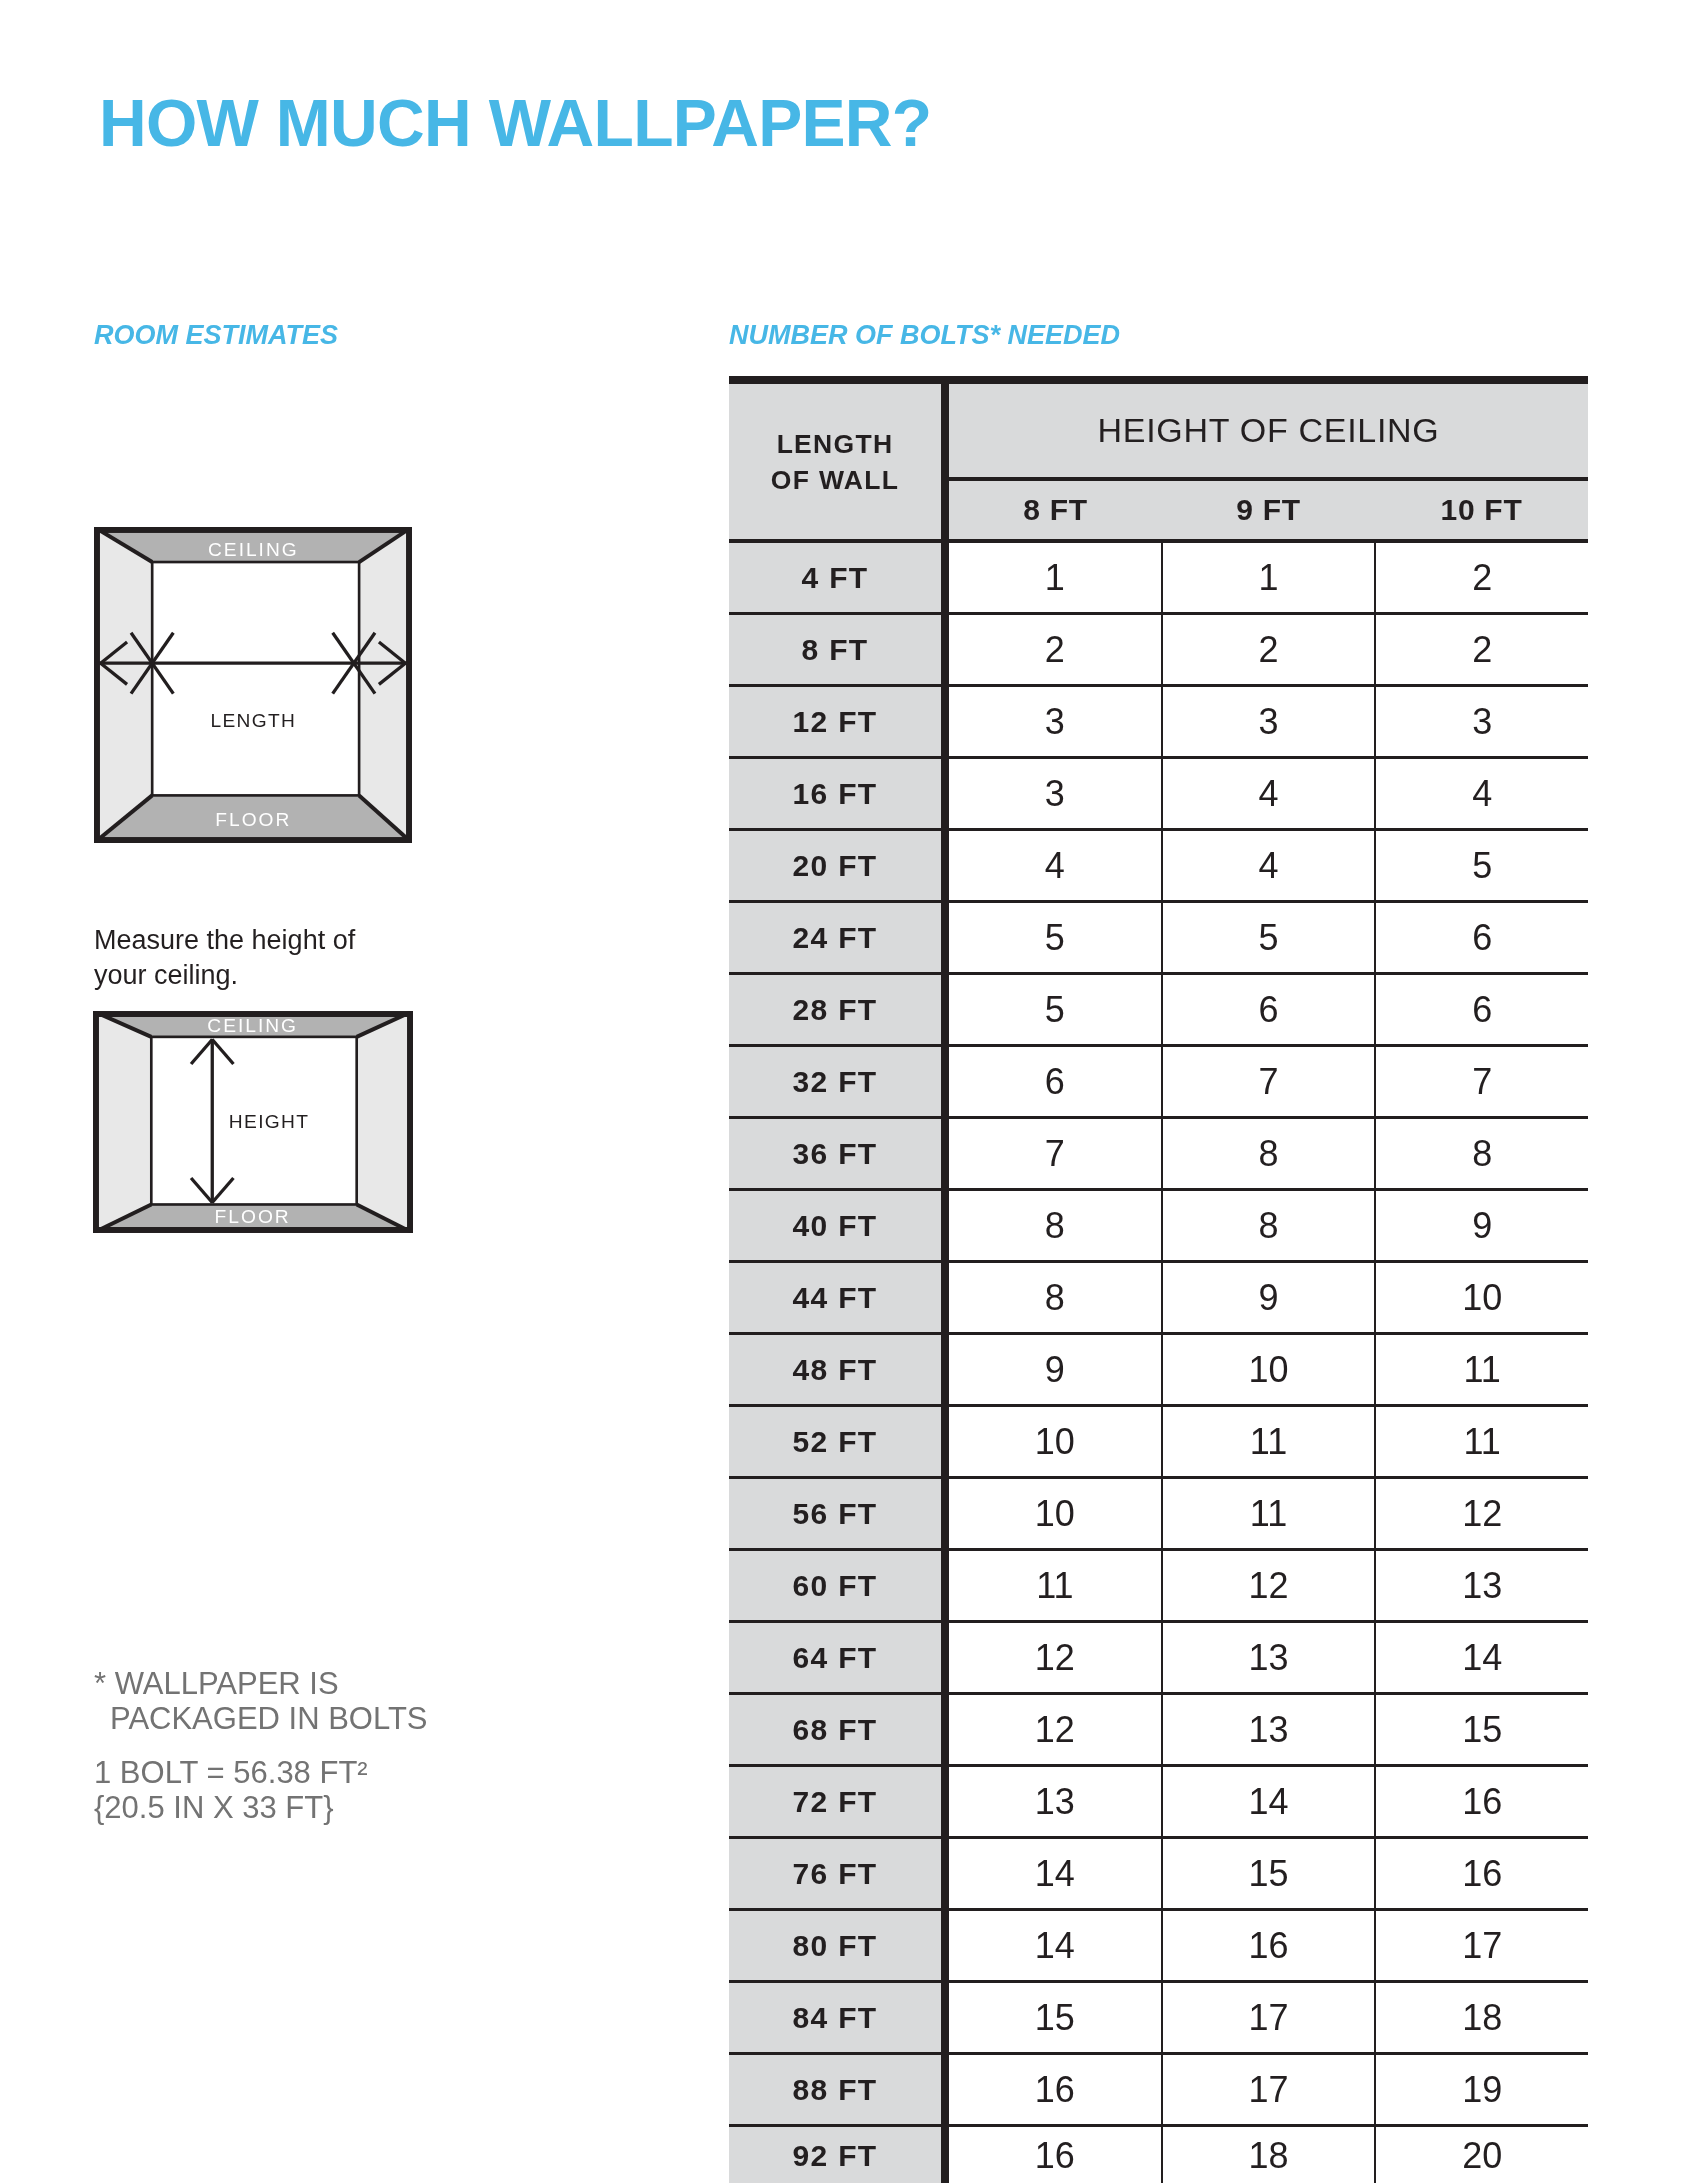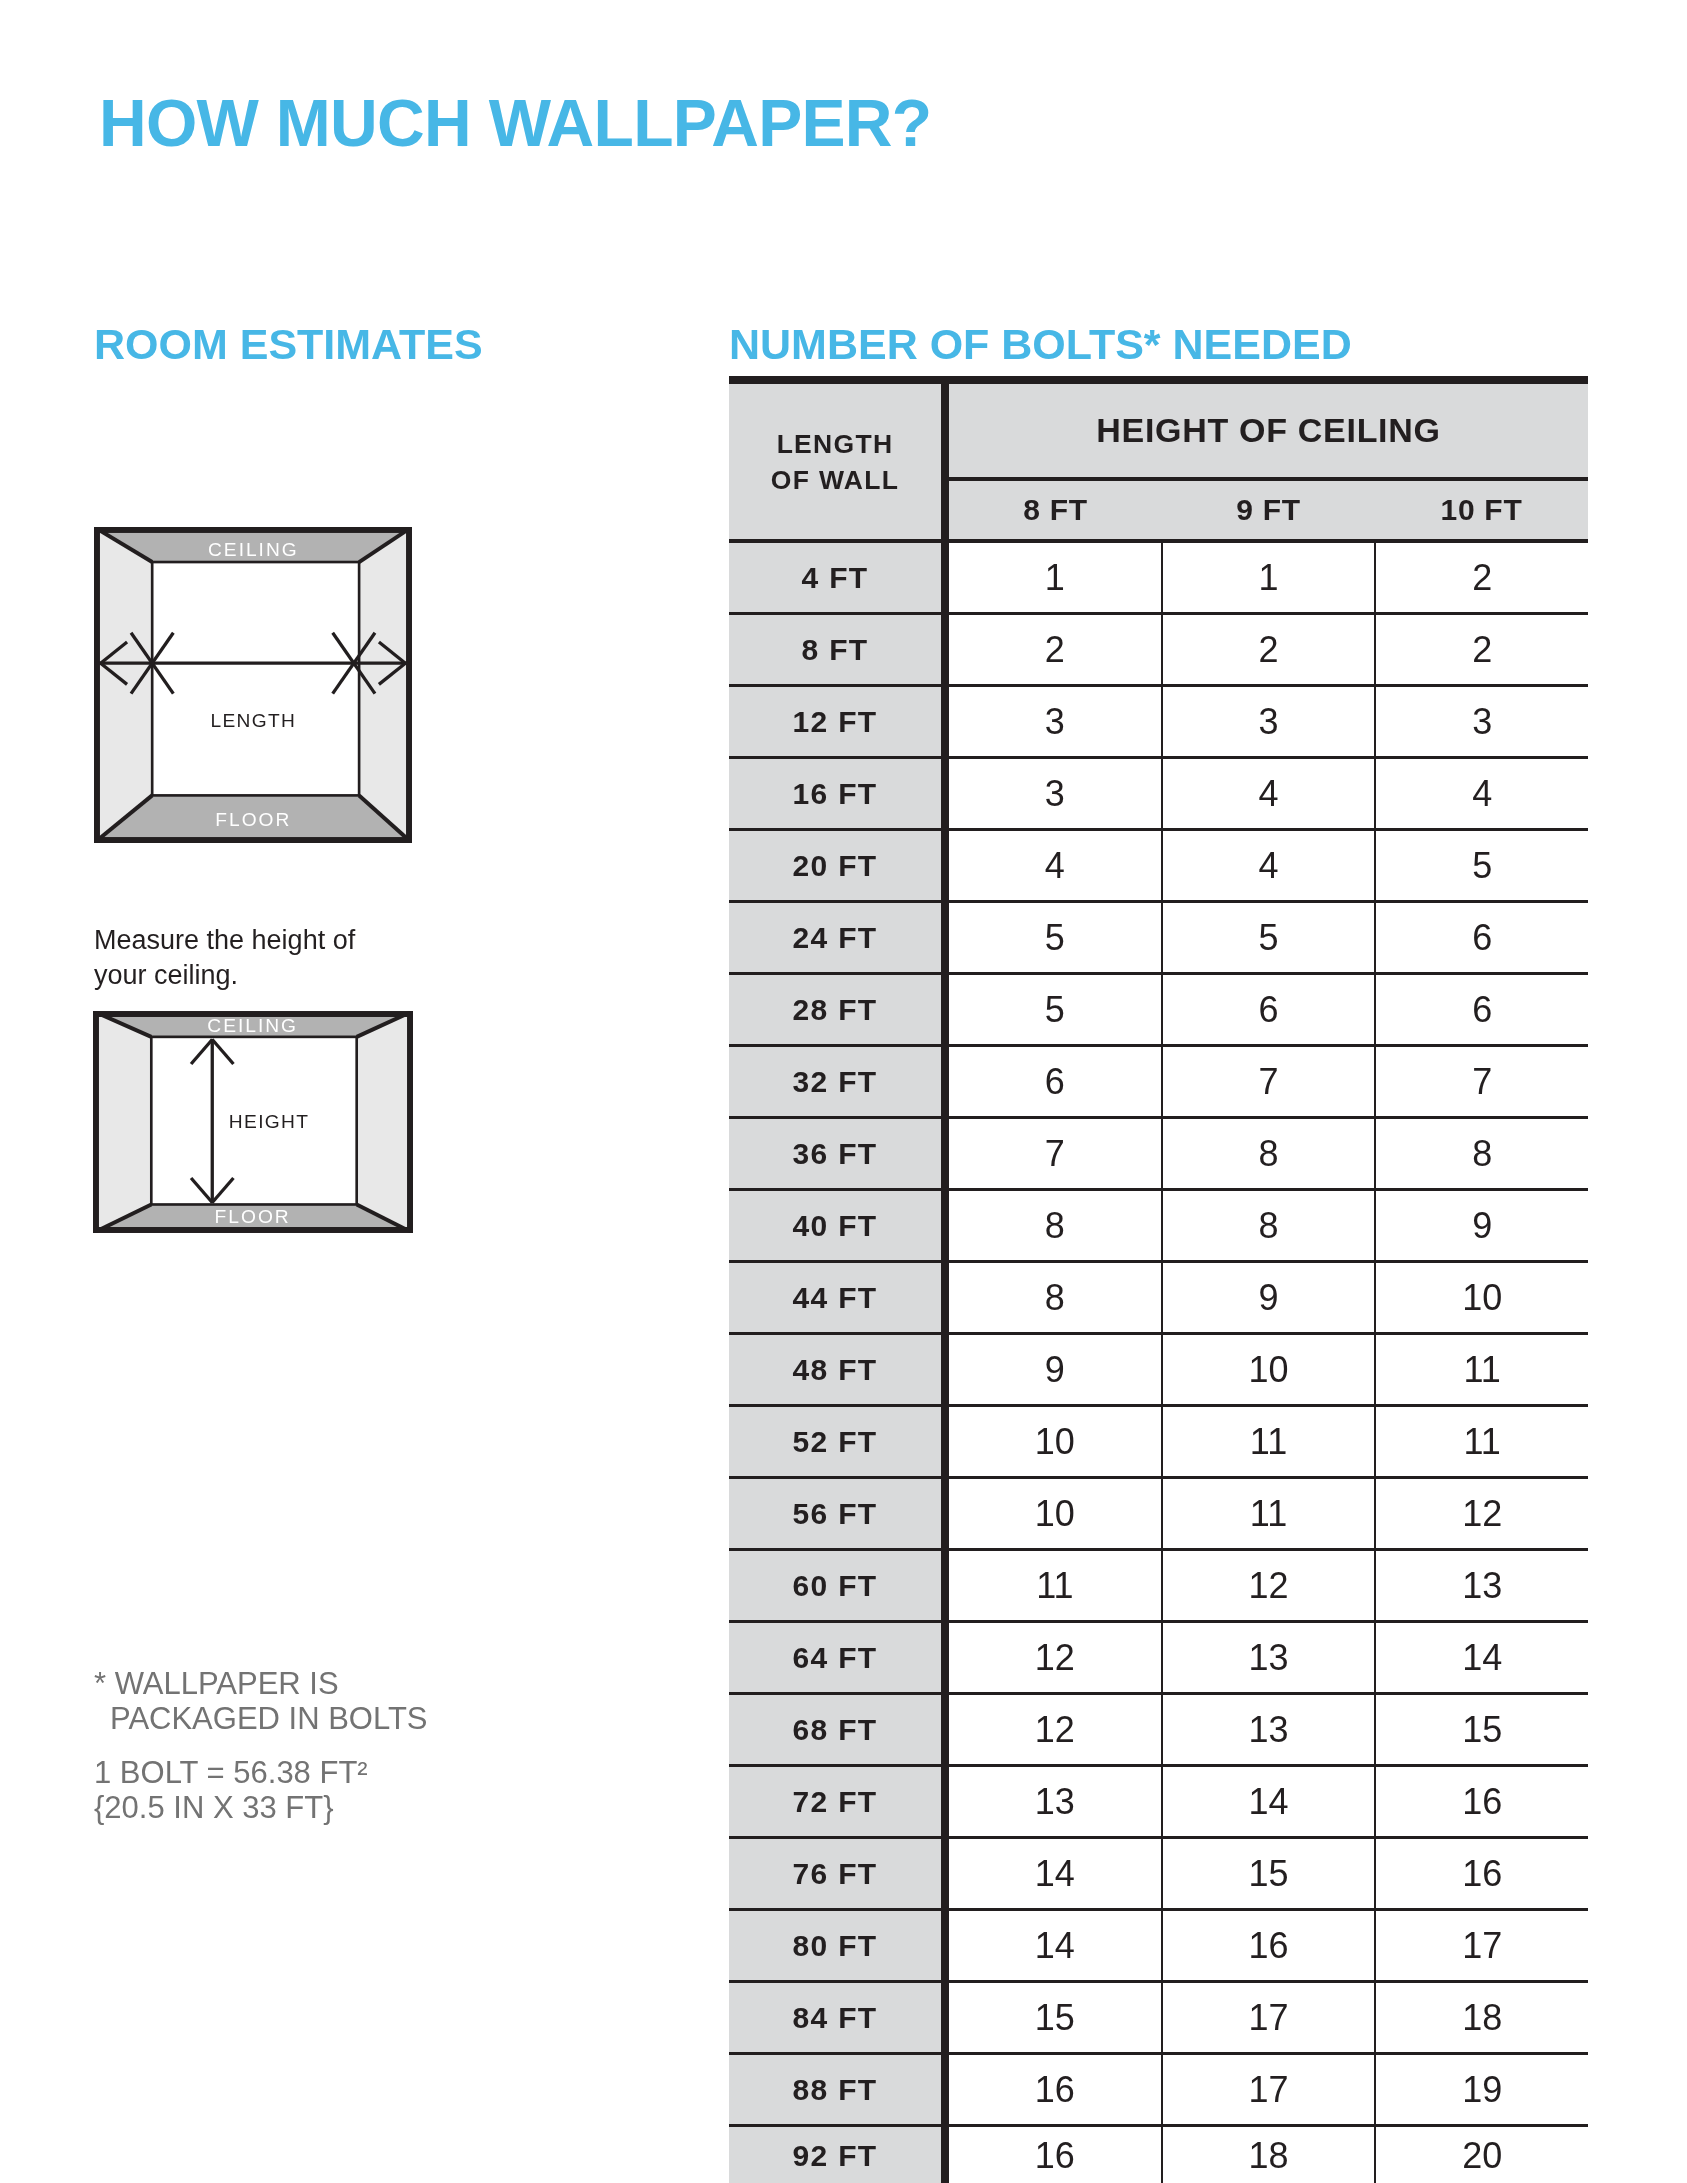--- a/index.html
+++ b/index.html
@@ -2,21 +2,21 @@
 <html style="font-size:10.6px"><head>
 <meta charset="utf-8">
 <style>
   html,body{margin:0;padding:0;background:#ffffff;}
   .page{position:relative;width:1687px;height:2183px;background:#ffffff;overflow:hidden;
         font-family:"Liberation Sans", sans-serif;color:#231f20;}
 
   
   .main-title{position:absolute;left:99px;top:85px;font-size:66px;font-weight:bold;
               letter-spacing:-0.7px;color:#47b7e6;white-space:nowrap;}
-  .sec-head{position:absolute;font-size:43px;font-weight:bold;color:#47b7e6;white-space:nowrap;}
+  .sec-head{position:absolute;font-size:27px;font-weight:bold;color:#47b7e6;white-space:nowrap;font-style:italic;}
   .room-estimates{left:94px;top:320px;}
   .bolts-needed{left:729px;top:320px;width:859px;text-align:left;}
 
   
   .body-text{position:absolute;left:94px;font-size:27px;line-height:35px;color:#231f20;}
   .para1{top:385px;}
   .para2{top:923px;}
   .para3{top:1489px;}
   .foot-text{position:absolute;left:94px;font-size:31px;line-height:35px;font-weight:normal;color:#737373;}
   .footnote{top:1666px;}
@@ -30,21 +30,21 @@
 
   
   .table-wrap{position:absolute;left:729px;top:376px;width:859px;}
   .top-bar{height:8px;background:#221e1f;}
   .thead{display:flex;background:#d9dadb;border-bottom:4px solid #221e1f;}
   .th-col1{width:212px;border-right:8.6px solid #221e1f;display:flex;flex-direction:column;
            justify-content:center;align-items:center;font-size:26.5px;font-weight:bold;
            letter-spacing:1.3px;line-height:36px;height:155px;}
   .th-right{flex:1;display:flex;flex-direction:column;}
   .th-span{height:93px;border-bottom:4px solid #221e1f;display:flex;align-items:center;
-           justify-content:center;font-size:34px;font-weight:bold;letter-spacing:0.7px;}
+           justify-content:center;font-size:34px;font-weight:normal;letter-spacing:0.7px;}
   .th-sub{height:58px;display:flex;}
   .th-sub .sub-cell{flex:1;display:flex;align-items:center;justify-content:center;
            font-size:30px;font-weight:bold;letter-spacing:0.7px;}
   .trow{display:flex;height:72px;box-sizing:border-box;border-bottom:3.3px solid #221e1f;}
   .trow:last-child{height:63px;border-bottom-width:6px;}
   .cell{display:flex;align-items:center;justify-content:center;}
   .cell.label{width:212px;background:#d9dadb;border-right:8.6px solid #221e1f;
               font-size:30px;font-weight:bold;letter-spacing:1.3px;box-sizing:content-box;}
   .cell.num{flex:1;font-size:36px;font-weight:400;background:#ffffff;}
   .cell.num.c1{border-left:2px solid #221e1f;border-right:2px solid #221e1f;}

